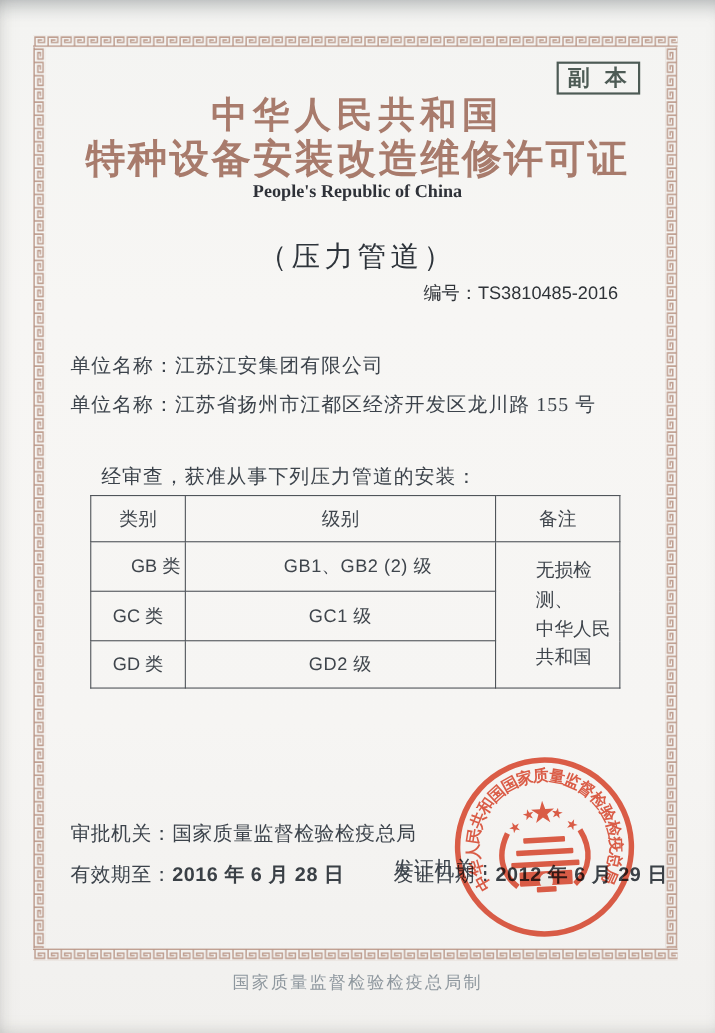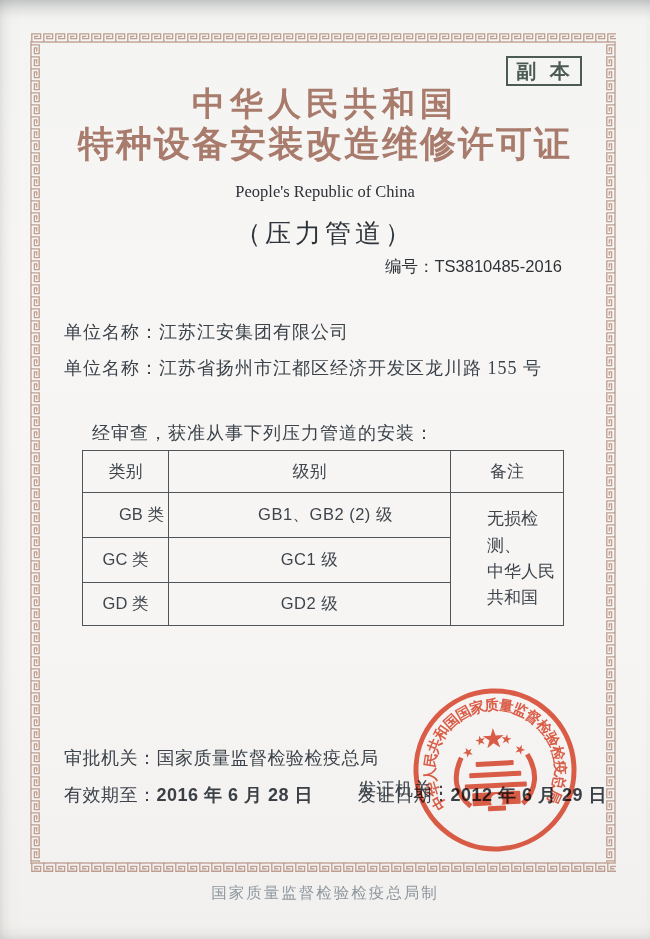--- a/index.html
+++ b/index.html
@@ -45,22 +45,22 @@
     left:0;right:0;top:120px;text-align:center;margin:0;
     font-family:"Liberation Sans","DejaVu Sans",sans-serif;
     font-size:36px;font-weight:700;letter-spacing:2px;
     color:var(--c-title);
   }
   .title-en1{
     left:0;right:0;top:159px;text-align:center;
     font-size:16.5px;font-weight:700;color:#2e3138;
   }
   .title-en2{
-    left:0;right:0;top:182px;text-align:center;
-    font-size:16.5px;font-weight:400;color:#2e3138;
+    left:0;right:0;top:164px;text-align:center;
+    font-size:16.5px;font-weight:700;color:#2e3138;
   }
   .subtitle{
     left:0;right:0;top:216px;text-align:center;
     font-size:26px;letter-spacing:4px;color:#2e343b;font-weight:500;
   }
   .license-no{
     right:88px;top:256px;font-size:16.5px;color:#2f3338;
     font-family:"Liberation Sans","DejaVu Sans",sans-serif;
   }
   .license-no .lbl{font-family:"Liberation Serif","DejaVu Serif",serif;}

